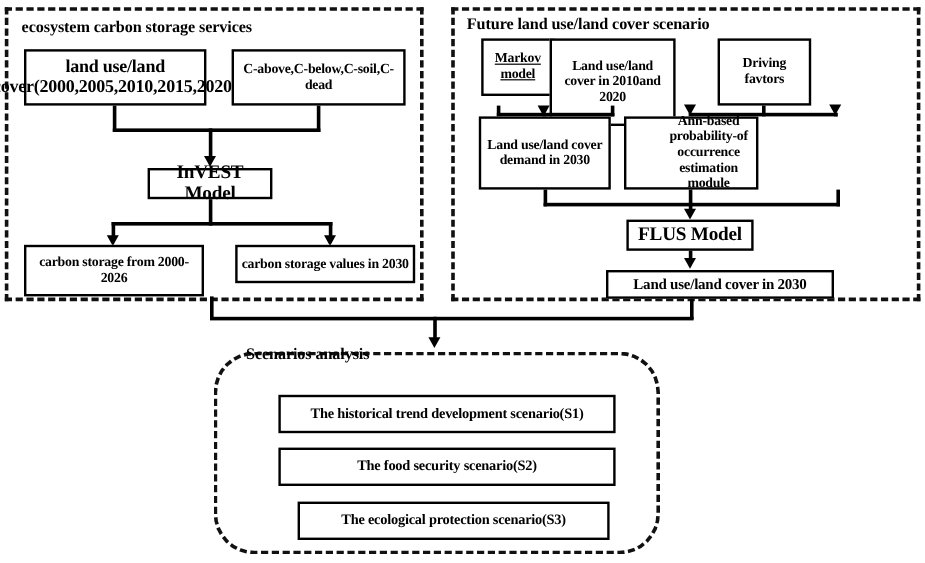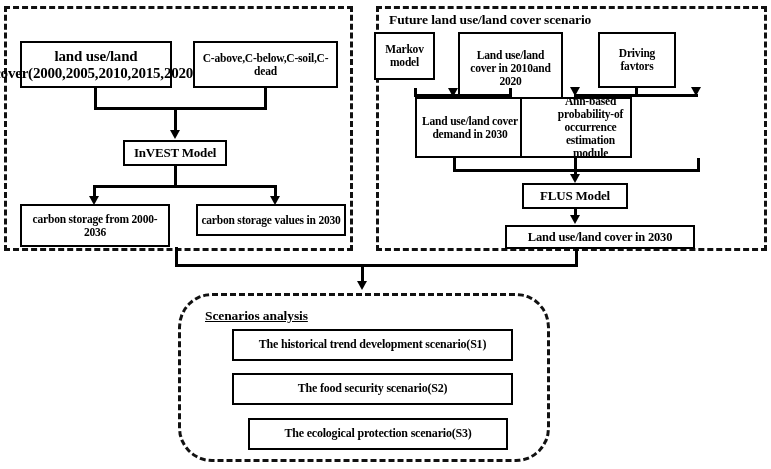--- a/index.html
+++ b/index.html
@@ -45,87 +45,88 @@
     font-weight:bold;
     color:#000000;
     line-height:1.13;
     padding:1px 3px;
     letter-spacing:-0.2px;
   }
   .fs11{font-size:15px;}
   .fs115{font-size:11.5px;}
   .fs12{font-size:12px;}
   .fs125{font-size:12.5px;}
-  .fs13{font-size:13px;}
+  .fs13{font-size:16px;}
 
   
   .ln{position:absolute;background:#000000;}
   .vln{width:3px;}
   .hln{height:3px;}
   .arrow{
     position:absolute;
     width:0;height:0;
     border-left:5.5px solid transparent;
     border-right:5.5px solid transparent;
     border-top:9px solid #000000;
   }
 </style>
 </head>
 <body>
 
 <div id="canvas">
 
   <div class="panel-dashed" style="left:4px;top:6px;width:349px;height:245px;"></div>
+  <div class="panel-title" style="left:18px;top:15px;">ecosystem carbon storage services</div>
 
   <div class="node fs11" style="left:20px;top:41px;width:152px;height:47px;">land use/land cover(2000,2005,2010,2015,2020)</div>
 
   <div class="node fs115" style="left:193px;top:41px;width:145px;height:47px;">C-above,C-below,C-soil,C-dead</div>
 
   <div class="ln vln" style="left:94px;top:88px;height:22px;"></div>
   <div class="ln vln" style="left:264px;top:88px;height:22px;"></div>
   <div class="ln hln" style="left:94px;top:107px;width:173px;"></div>
   <div class="ln vln" style="left:174px;top:107px;height:25px;"></div>
   <div class="arrow" style="left:170px;top:130px;"></div>
 
   <div class="node fs13" style="left:123px;top:140px;width:104px;height:26px;">InVEST Model</div>
 
   <div class="ln vln" style="left:174px;top:166px;height:22px;"></div>
   <div class="ln hln" style="left:93px;top:185px;width:184px;"></div>
   <div class="ln vln" style="left:93px;top:185px;height:13px;"></div>
   <div class="ln vln" style="left:274px;top:185px;height:13px;"></div>
   <div class="arrow" style="left:89px;top:196px;"></div>
   <div class="arrow" style="left:270px;top:196px;"></div>
 
-  <div class="node fs115" style="left:20px;top:204px;width:150px;height:43px;">carbon storage from 2000-2036</div>
+  <div class="node fs115" style="left:20px;top:204px;width:150px;height:43px;">carbon storage from 2000-2026</div>
 
   <div class="node fs115" style="left:196px;top:204px;width:150px;height:32px;">carbon storage values in 2030</div>
 
   <div class="panel-dashed" style="left:376px;top:6px;width:391px;height:245px;"></div>
   <div class="panel-title" style="left:389px;top:12px;">Future land use/land cover scenario</div>
 
-  <div class="node fs115" style="left:374px;top:32px;width:61px;height:48px;">Markov model</div>
+  <div class="node fs115" style="left:401px;top:32px;width:61px;height:48px;text-decoration:underline;">Markov model</div>
 
   <div class="node fs115" style="left:458px;top:32px;width:105px;height:73px;">Land use/land cover in 2010and 2020</div>
 
   <div class="node fs115" style="left:598px;top:32px;width:78px;height:56px;">Driving favtors</div>
 
   <div class="ln vln" style="left:414px;top:88px;height:9px;"></div>
   <div class="ln vln" style="left:509px;top:88px;height:9px;"></div>
   <div class="ln hln" style="left:414px;top:94px;width:98px;"></div>
   <div class="ln vln" style="left:452px;top:94px;height:6px;"></div>
   <div class="arrow" style="left:448px;top:88px;"></div>
 
   <div class="ln vln" style="left:635px;top:88px;height:9px;"></div>
   <div class="ln hln" style="left:574px;top:94px;width:124px;"></div>
   <div class="ln vln" style="left:574px;top:94px;height:3px;"></div>
   <div class="ln vln" style="left:695px;top:94px;height:3px;"></div>
   <div class="arrow" style="left:570px;top:87px;"></div>
   <div class="arrow" style="left:691px;top:87px;"></div>
 
-  <div class="node fs115" style="left:399px;top:97px;width:110px;height:61px;margin-left:16px;">Land use/land cover demand in 2030</div>
+  <div class="node fs115" style="left:399px;top:97px;width:110px;height:61px;">Land use/land cover demand in 2030</div>
 
   <div class="node fs115" style="left:520px;top:97px;width:112px;height:61px;padding-left:32px;">Ann-based probability-of occurrence estimation module</div>
 
 
   <div class="ln vln" style="left:453px;top:158px;height:14px;"></div>
   <div class="ln vln" style="left:574px;top:158px;height:14px;"></div>
   <div class="ln vln" style="left:697px;top:158px;height:14px;"></div>
   <div class="ln hln" style="left:453px;top:169px;width:247px;"></div>
   <div class="ln vln" style="left:574px;top:169px;height:9px;"></div>
   <div class="arrow" style="left:570px;top:174px;"></div>
@@ -137,21 +138,21 @@
 
   <div class="node fs125" style="left:505px;top:225px;width:190px;height:24px;">Land use/land cover in 2030</div>
 
   <div class="ln vln" style="left:175px;top:247px;height:19px;"></div>
   <div class="ln vln" style="left:575px;top:249px;height:17px;"></div>
   <div class="ln hln" style="left:175px;top:264px;width:403px;"></div>
   <div class="ln vln" style="left:361px;top:264px;height:20px;"></div>
   <div class="arrow" style="left:357px;top:281px;"></div>
 
   <div class="panel-rounded" style="left:178px;top:293px;width:372px;height:169px;"></div>
-  <div class="panel-title" style="left:205px;top:308px;text-decoration:underline;">Scenarios analysis</div>
+  <div class="panel-title" style="left:205px;top:287px;">Scenarios analysis</div>
 
   <div class="node fs12" style="left:232px;top:329px;width:281px;height:32px;">The historical trend development scenario(S1)</div>
 
   <div class="node fs12" style="left:232px;top:373px;width:281px;height:32px;">The food security scenario(S2)</div>
 
   <div class="node fs12" style="left:248px;top:418px;width:260px;height:32px;">The ecological protection scenario(S3)</div>
 
 </div>
 
 </body></html>

